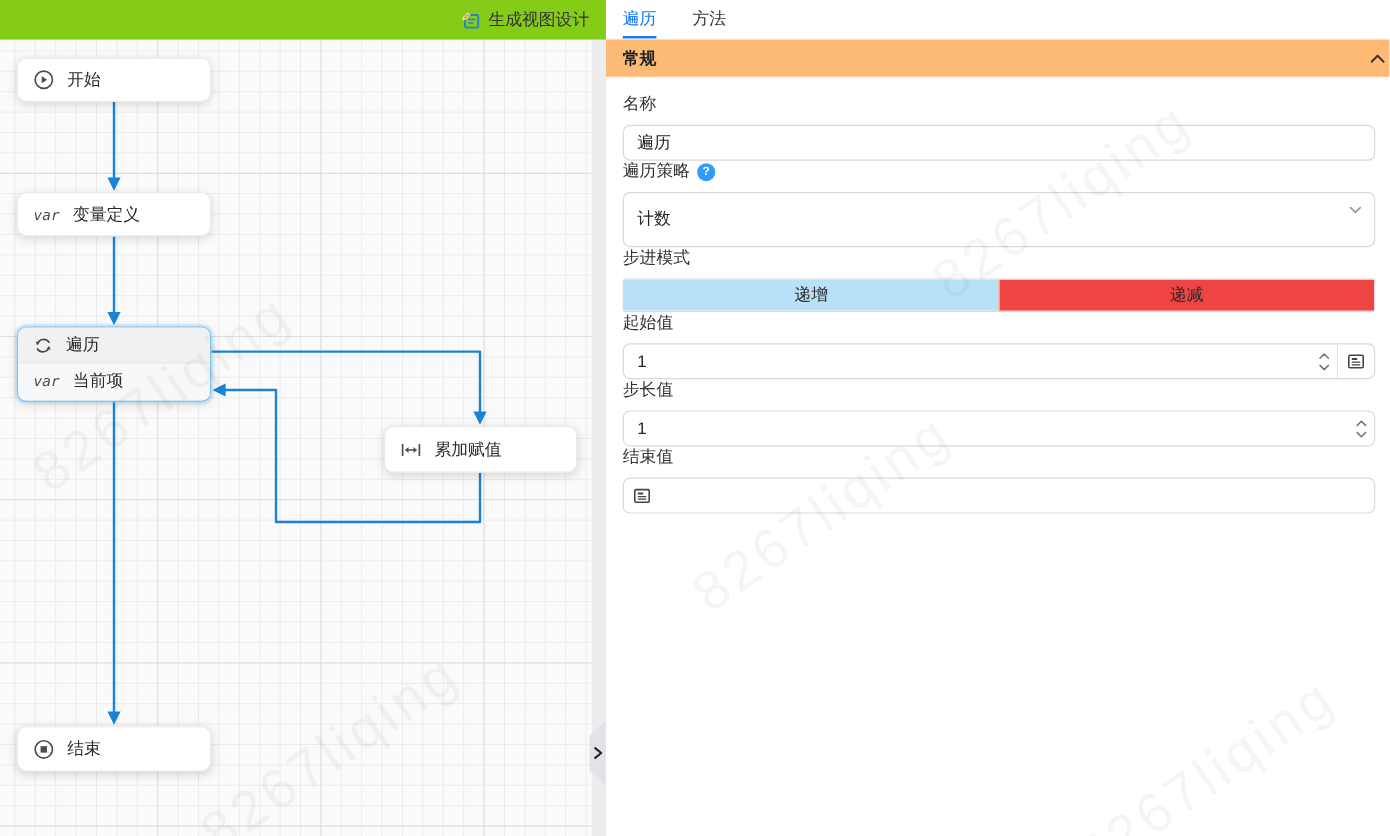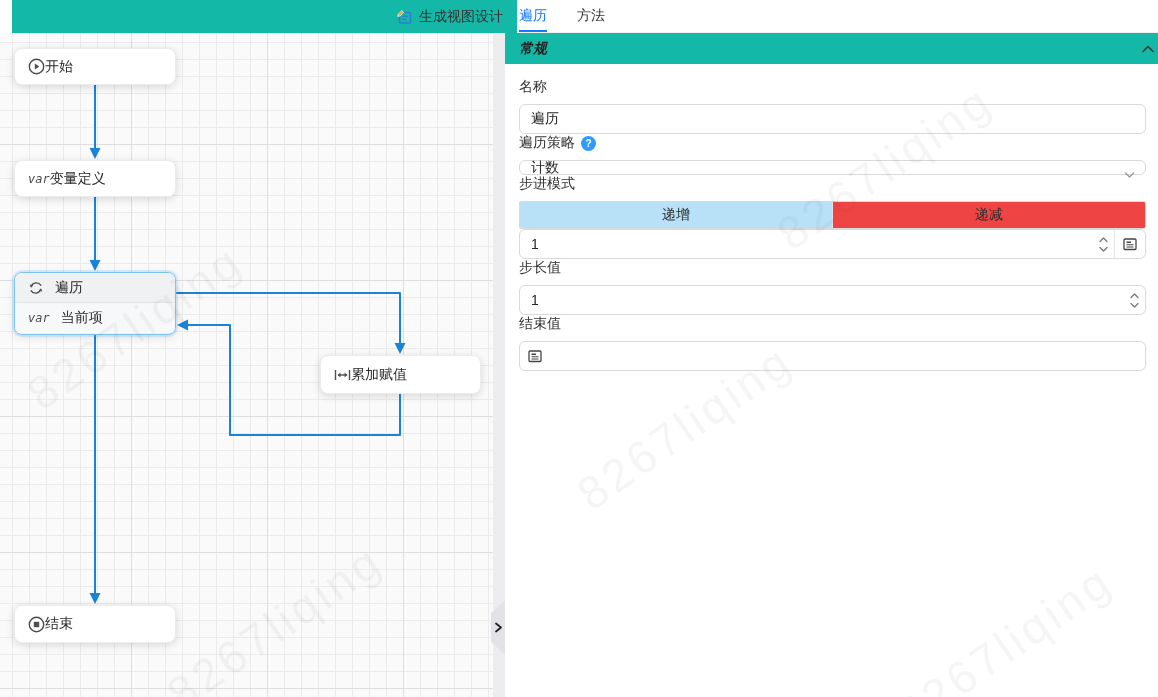--- a/index.html
+++ b/index.html
@@ -2,36 +2,36 @@
 <html><head>
 <meta charset="utf-8">
 <style>
   * { box-sizing: border-box; margin: 0; padding: 0; }
   html,body { width:1158px; height:697px; overflow:hidden;
     font-family:"Liberation Sans","DejaVu Sans",sans-serif; color:#333; }
   .app { position:relative; width:1158px; height:697px; background:#fff; }
 
   
   .canvas-area { position:absolute; left:0; top:0; width:505px; height:697px; }
-  .topbar { position:absolute; left:0; top:0; width:505px; height:33px; background:#14b8a6;
-    display:flex; align-items:center; justify-content:flex-end; padding-right:14px; z-index:5;margin-left:12px; }
+  .topbar { position:absolute; left:0; top:0; width:505px; height:33px; background:#84cc16;
+    display:flex; align-items:center; justify-content:flex-end; padding-right:14px; z-index:5; }
   .gen-btn { display:flex; align-items:center; gap:6px; font-size:14px; color:#333; cursor:pointer; }
   .canvas { position:absolute; left:0; top:33px; width:493px; height:664px;
     background-color:#fafafa;
     background-image:
       linear-gradient(#dededf 1px, transparent 1px),
       linear-gradient(90deg, #dededf 1px, transparent 1px),
       linear-gradient(#ebebec 1px, transparent 1px),
       linear-gradient(90deg, #ebebec 1px, transparent 1px);
     background-size:136px 136px,136px 136px,17px 17px,17px 17px;
     background-position:-9px -25px,-5px 0,-9px -8px,-5px 0; }
   .edges { position:absolute; left:0; top:0; width:505px; height:697px; z-index:1; pointer-events:none; }
 
   .node { position:absolute; z-index:2; background:#fff; border:1px solid #ececec; border-radius:8px;
-    box-shadow:0 2px 8px rgba(0,0,0,.14); display:flex; align-items:center; 
+    box-shadow:0 2px 8px rgba(0,0,0,.14); display:flex; align-items:center; gap:11px;
     padding:0 13px; font-size:14px; color:#2b2b2b; cursor:pointer; }
   .node .nlabel { white-space:nowrap; }
   .var-txt { font-family:"DejaVu Sans Mono",monospace; font-style:italic; font-size:12px; color:#4a4a4a; }
   .node-start { left:14px; top:48px; width:162px; height:37px; }
   .node-vardef { left:14px; top:160px; width:162px; height:37px; }
   .node-end { left:14px; top:605px; width:162px; height:38px; }
   .node-acc { left:320px; top:355px; width:161px; height:39px; }
   .node-loop { left:14px; top:272px; width:162px; height:63px; padding:0; flex-direction:column;
     align-items:stretch; gap:0; border:1px solid #7cc2f2; background:#f2f3f4;
     box-shadow:0 0 0 2px rgba(125,194,242,.25), 0 2px 8px rgba(0,0,0,.12); overflow:hidden; }
@@ -45,38 +45,38 @@
     justify-content:center; cursor:pointer; }
 
   
   .panel { position:absolute; left:505px; top:0; width:653px; height:697px; background:#fff; }
   .panel-tabs { height:33px; display:flex; align-items:stretch; gap:30px; padding:0 14px;
     border-bottom:1px solid #f0f0f0; }
   .tab { display:flex; align-items:center; font-size:14px; color:#333; cursor:pointer; position:relative; }
   .tab.active { color:#1677ff; }
   .tab.active::after { content:""; position:absolute; left:0; right:0; bottom:0; height:2px; background:#1677ff; }
 
-  .section-header { height:31px; background:#14b8a6; display:flex; align-items:center;
-    justify-content:space-between; padding:0 4px 0 14px; cursor:pointer;font-style:italic; }
+  .section-header { height:31px; background:#fdba74; display:flex; align-items:center;
+    justify-content:space-between; padding:0 4px 0 14px; cursor:pointer; }
   .section-title { font-size:14px; font-weight:bold; color:#222; }
 
   .panel-body { padding:2px 12px 0 14px; }
   .fld-label { margin-top:0; margin-bottom:8px; font-size:14px; color:#333;
     display:flex; align-items:center; gap:6px; }
   .fld-label:first-child { margin-top:12px; }
   .input-box { display:flex; align-items:stretch; height:30px; border:1px solid #d9d9d9; border-radius:6px;
     background:#fff; overflow:hidden; }
   .input-box input { border:0; outline:0; flex:1 1 auto; min-width:0; padding:0 11px; font-size:14px;
     color:#262626; background:transparent; font-family:inherit; }
   .spinner { width:22px; display:flex; flex-direction:column; align-items:center; justify-content:center;
     gap:3px; cursor:pointer; }
   .vdiv { width:1px; background:#e5e5e5; }
   .expr-btn { width:30px; display:flex; align-items:center; justify-content:center; cursor:pointer; }
 
-  .select-box { position:relative; height:15px; border:1px solid #d9d9d9; border-radius:6px; background:#fff;
+  .select-box { position:relative; height:46px; border:1px solid #d9d9d9; border-radius:6px; background:#fff;
     display:flex; align-items:center; padding:0 26px 0 11px; font-size:14px; color:#262626; cursor:pointer; }
   .select-box .sel-caret { position:absolute; right:10px; top:10px; }
 
   .segmented { display:flex; height:28px; border:1px solid #d9d9d9; border-radius:2px; overflow:hidden; }
   .seg-opt { flex:1; display:flex; align-items:center; justify-content:center; font-size:14px; color:#2b2b2b;
     background:#ef4444; cursor:pointer; }
   .seg-opt.selected { background:#b8e1f8; }
   .seg-opt + .seg-opt { border-left:1px solid #e3e3e3; }
 
   .help-dot { width:15px; height:15px; border-radius:50%; background:#2f9bff; color:#fff; font-size:10px;
@@ -216,20 +216,21 @@
           <path d="M1.5 2 L5.5 6 L9.5 2" fill="none" stroke="#999" stroke-width="1.4" stroke-linecap="round" stroke-linejoin="round"></path>
         </svg>
       </div>
 
       <div class="fld-label">步进模式</div>
       <div class="segmented">
         <div class="seg-opt selected">递增</div>
         <div class="seg-opt">递减</div>
       </div>
 
+      <div class="fld-label">起始值</div>
       <div class="input-box">
         <input type="text" value="1" style="">
         <div class="spinner">
           <svg width="9" height="6" viewBox="0 0 9 6">
             <path d="M1 4.5 L4.5 1 L8 4.5" fill="none" stroke="#777" stroke-width="1.3" stroke-linecap="round" stroke-linejoin="round"></path>
           </svg>
           <svg width="9" height="6" viewBox="0 0 9 6">
             <path d="M1 1.5 L4.5 5 L8 1.5" fill="none" stroke="#777" stroke-width="1.3" stroke-linecap="round" stroke-linejoin="round"></path>
           </svg>
         </div>

